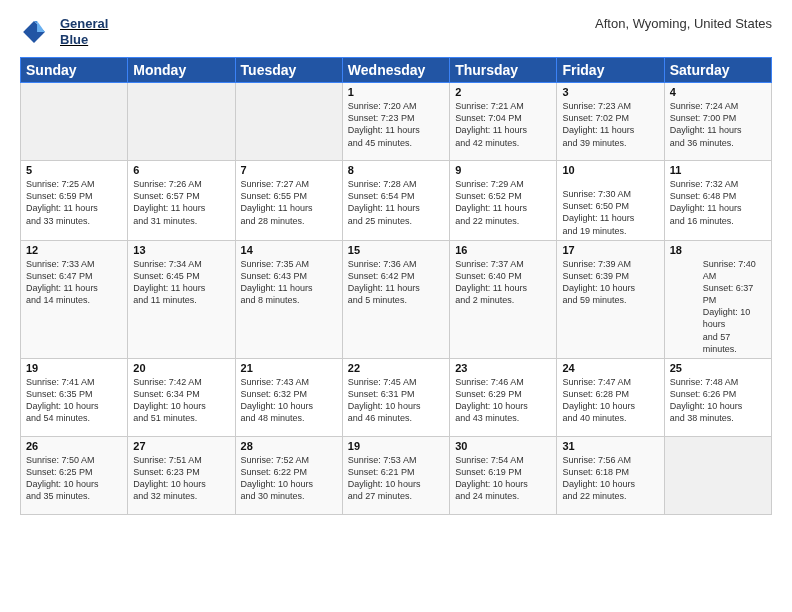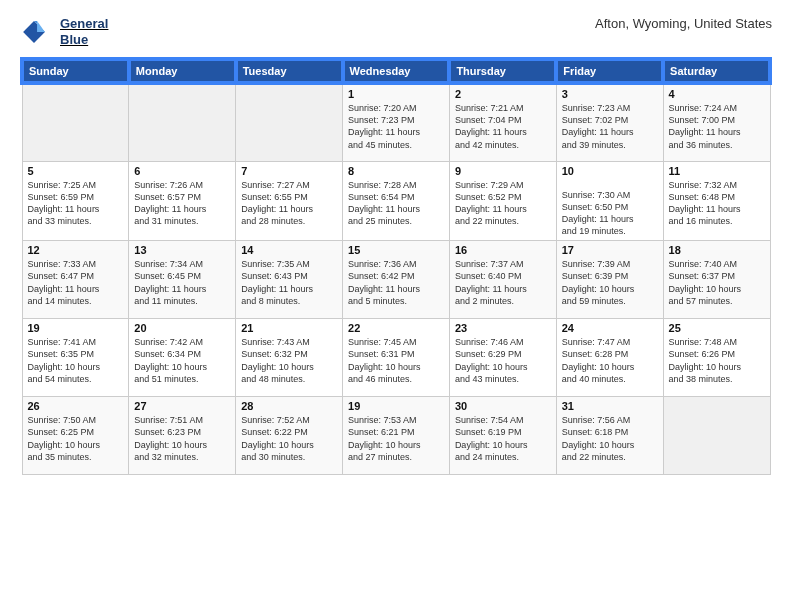--- a/index.html
+++ b/index.html
@@ -52,25 +52,25 @@
       color: #333;
     }
     .calendar {
       width: 100%;
       border-collapse: collapse;
       border: 1px solid #ccc;
     }
     .calendar th {
       background: #2255a4;
       color: #fff;
-      font-size: 11px;
+      font-size: 14px;
       font-weight: bold;
       padding: 4px 5px;
       text-align: left;
-      border: 4px solid #3b82f6;
+      border: 1px solid #3b82f6;
     }
     .calendar td {
       vertical-align: top;
       border: 1px solid #ccc;
       padding: 3px 5px;
       width: 106px;
       height: 78px;
       background: #fff;
       font-size: 9.5px;
       color: #222;
@@ -252,21 +252,21 @@
           </td>
           <td>
             <div class="day-num">17</div>
             <div class="day-info" style="white-space: pre-line;">Sunrise: 7:39 AM
 Sunset: 6:39 PM
 Daylight: 10 hours
 and 59 minutes.</div>
           </td>
           <td>
             <div class="day-num">18</div>
-            <div class="day-info" style="white-space: pre-line;">Sunrise: 7:40 AM
+            <div class="day-info" style="white-space: pre-line; margin-left: 33px;">Sunrise: 7:40 AM
 Sunset: 6:37 PM
 Daylight: 10 hours
 and 57 minutes.</div>
           </td>
         </tr>
         <tr>
           <td>
             <div class="day-num">19</div>
             <div class="day-info" style="white-space: pre-line;">Sunrise: 7:41 AM
 Sunset: 6:35 PM

